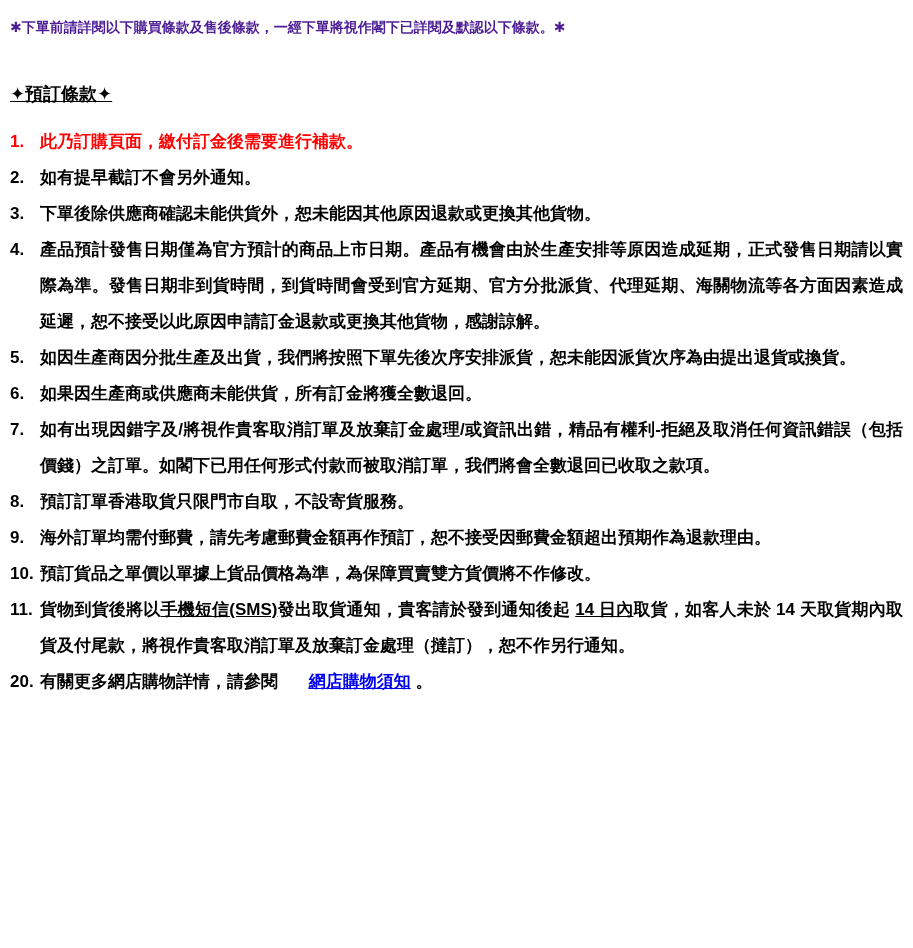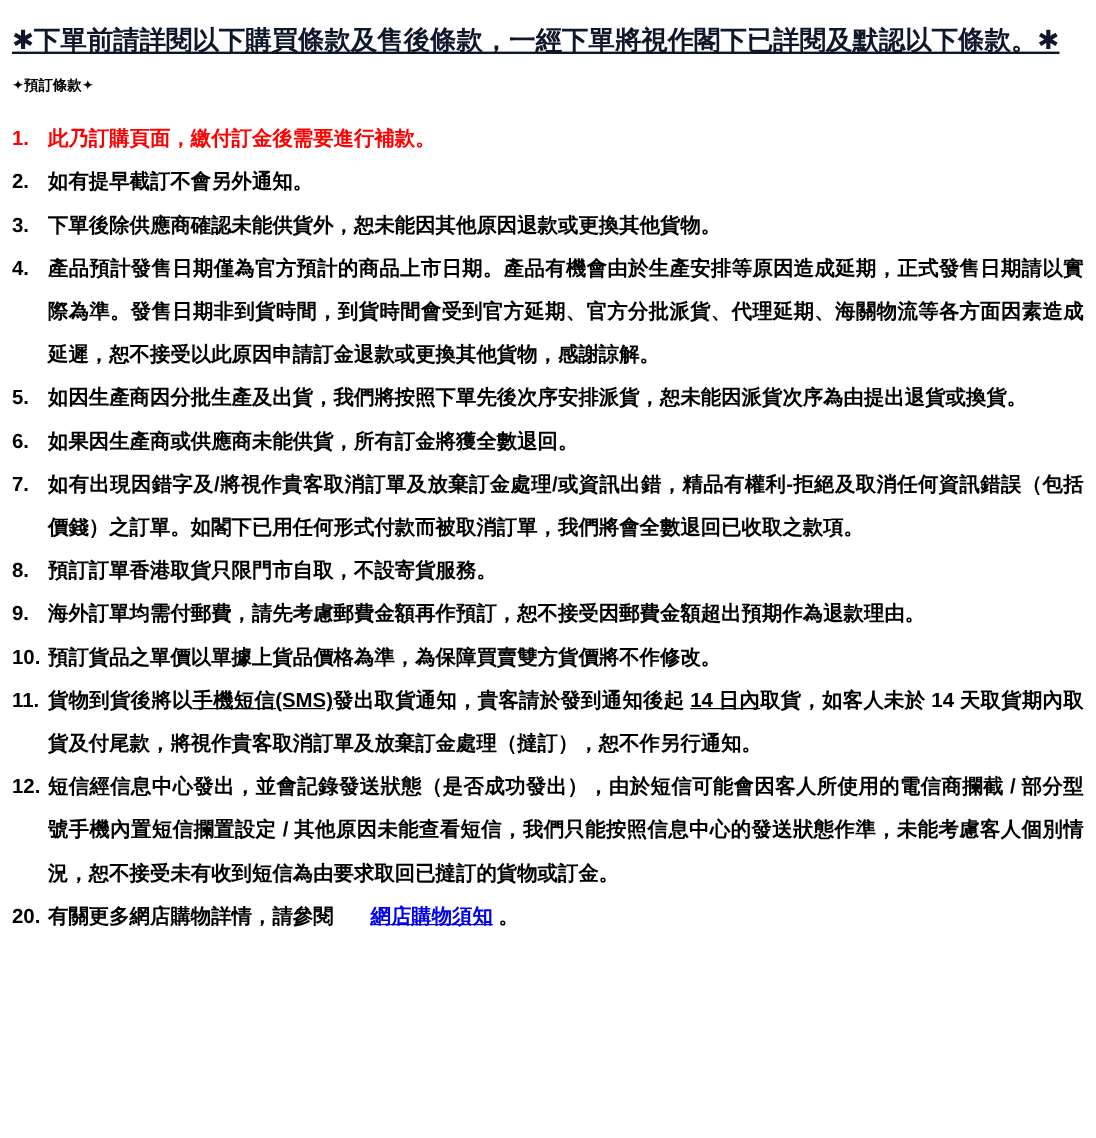--- a/index.html
+++ b/index.html
@@ -12,29 +12,29 @@
     font-family: "Liberation Sans", "DejaVu Sans", sans-serif;
     font-weight: bold;
     color: #000000;
     -webkit-font-smoothing: antialiased;
   }
   .page {
     padding: 10px 10px 24px 10px;
     font-size: 17px;
   }
   .notice-header {
-    color: #0f172a;
-    text-decoration: underline;
+    color: #4c1d95;
     line-height: 1.6;
     margin: 6px 0 0 0;
-    font-size: 22px;
+    font-size: 14px;
   }
   .section-title {
-    margin-top: 12px;
-    font-size: 12px;
+    margin-top: 44px;
+    text-decoration: underline;
+    font-size: 18px;
   }
   .terms {
     margin-top: 18px;
   }
   .term-item {
     display: flex;
     line-height: 36px;
     text-align: justify;
   }
   .term-num {
@@ -105,21 +105,17 @@
       </div>
       <div class="term-item">
         <span class="term-num">10.</span>
         <span class="term-text"><span>預訂貨品之單價以單據上貨品價格為準，為保障買賣雙方貨價將不作修改。</span></span>
       </div>
       <div class="term-item">
         <span class="term-num">11.</span>
         <span class="term-text"><span>貨物到貨後將以</span><span class="seg-red-underline">手機短信(SMS)</span><span>發出取貨通知，貴客請於發到通知後起 </span><span class="seg-red-underline">14 日內</span><span>取貨，如客人未於 14 天取貨期內取貨及付尾款，將視作貴客取消訂單及放棄訂金處理（撻訂），恕不作另行通知。</span></span>
       </div>
       <div class="term-item">
-        <span class="term-num">12.</span>
-        <span class="term-text"><span>短信經信息中心發出，並會記錄發送狀態（是否成功發出），由於短信可能會因客人所使用的電信商攔截 / 部分型號手機內置短信攔置設定 / 其他原因未能查看短信，我們只能按照信息中心的發送狀態作準，未能考慮客人個別情況，恕不接受未有收到短信為由要求取回已撻訂的貨物或訂金。</span></span>
-      </div>
-      <div class="term-item">
         <span class="term-num">20.</span>
         <span class="term-text"><span>有關更多網店購物詳情，請參閱 </span><span class="seg-link">網店購物須知</span><span> 。</span></span>
       </div>
     </div>
 </div>
 
 </body></html>

